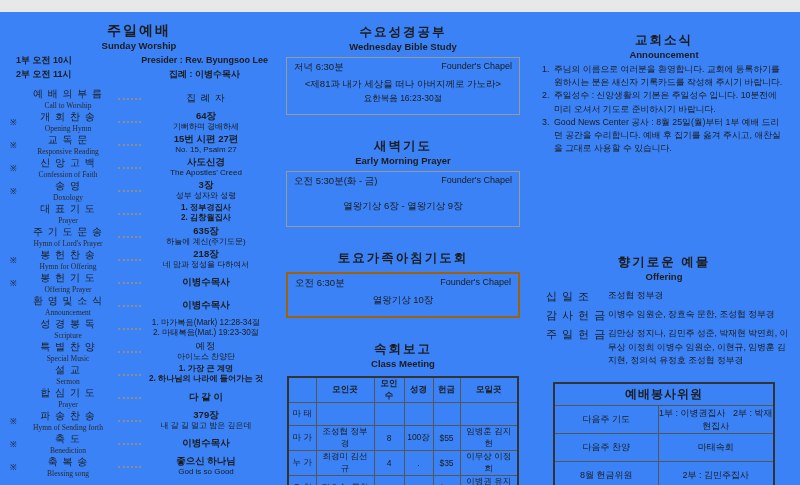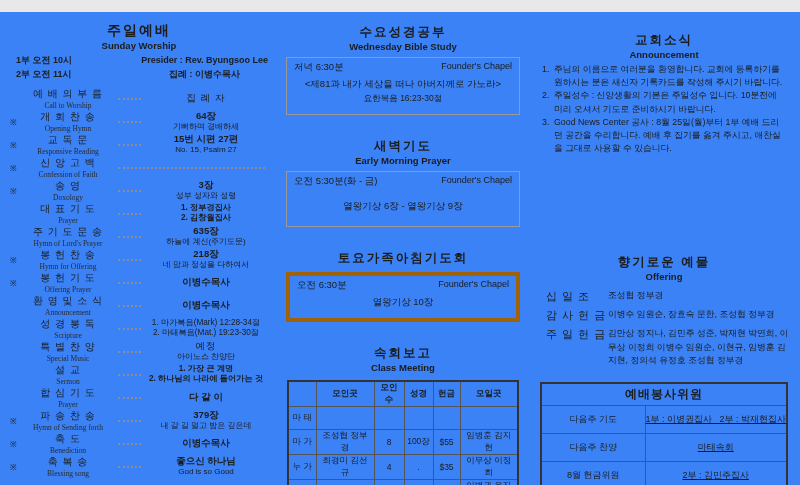--- a/index.html
+++ b/index.html
@@ -39,21 +39,21 @@
   .fn-stand { font-size: 8.5px; }
 
   
   .mid-sec { margin-top: 0; }
   .mid-sec + .mid-sec { margin-top: 23px; }
   .info-box { border: 1px solid #999; margin: 5px 0 0 0; padding: 3px 7px 9px; }
   .box-top { display: flex; justify-content: space-between; font-size: 9.5px; }
   .box-top .place { font-size: 9px; }
   .box-line { text-align: center; font-size: 9.5px; margin-top: 4px; }
   .box-line.small { font-size: 8.5px; margin-top: 2px; }
-  .sec-saturday .info-box { border: 4px solid #a16207; }
+  .sec-saturday .info-box { border: 2px solid #a16207; }
   .sec-dawn .box-line { margin: 12px 0 4px; }
 
   table { border-collapse: collapse; }
   .class-table { margin: 7px auto 0; border: 2px solid #333; }
   .class-table th, .class-table td { border: 1px solid #555; text-align: center;
       font-size: 8.5px; padding: 0 2px; }
   .class-table th { height: 20px; font-weight: bold; }
   .class-table td { height: 23px; }
 
   
@@ -67,21 +67,21 @@
   .offer-row { display: flex; margin-bottom: 4px; }
   .offer-label { width: 62px; flex: none; font-weight: normal; font-size: 11px;
                  letter-spacing: 1px; white-space: nowrap; }
   .offer-value { flex: 1; font-size: 8.8px; line-height: 1.5; }
 
   .committee-table { margin: 15px auto 0; border: 2px solid #333; }
   .committee-table th, .committee-table td { border: 1px solid #555; text-align: center; }
   .committee-table th { height: 23px; font-size: 12px; font-weight: bold; letter-spacing: 1px; }
   .committee-table td { height: 28px; font-size: 9px; white-space: pre-wrap; }
   .committee-table .c-label { width: 104px; }
-  .committee-table .c-value { width: 142px; text-decoration: underline; }
+  .committee-table .c-value { width: 116px; }
 </style>
 </head>
 <body>
 
 <div class="page">
 
   <div class="col-left">
     <div class="sec-title">
       <div class="t-ko">주일예배</div>
       <div class="t-en">Sunday Worship</div>
@@ -138,20 +138,24 @@
           </div>
         </div>
 
         <div class="order-row">
           <span class="star-cell">※</span>
           <div class="labels">
             <div class="lko">신 앙 고 백</div>
             <div class="len">Confession of Faith</div>
           </div>
           <div class="leader"></div>
+          <div class="vals">
+            <div class="v1">사도신경</div>
+            <div class="v2">The Apostles' Creed</div>
+          </div>
         </div>
 
         <div class="order-row">
           <span class="star-cell">※</span>
           <div class="labels">
             <div class="lko">송 영</div>
             <div class="len">Doxology</div>
           </div>
           <div class="leader"></div>
           <div class="vals">

